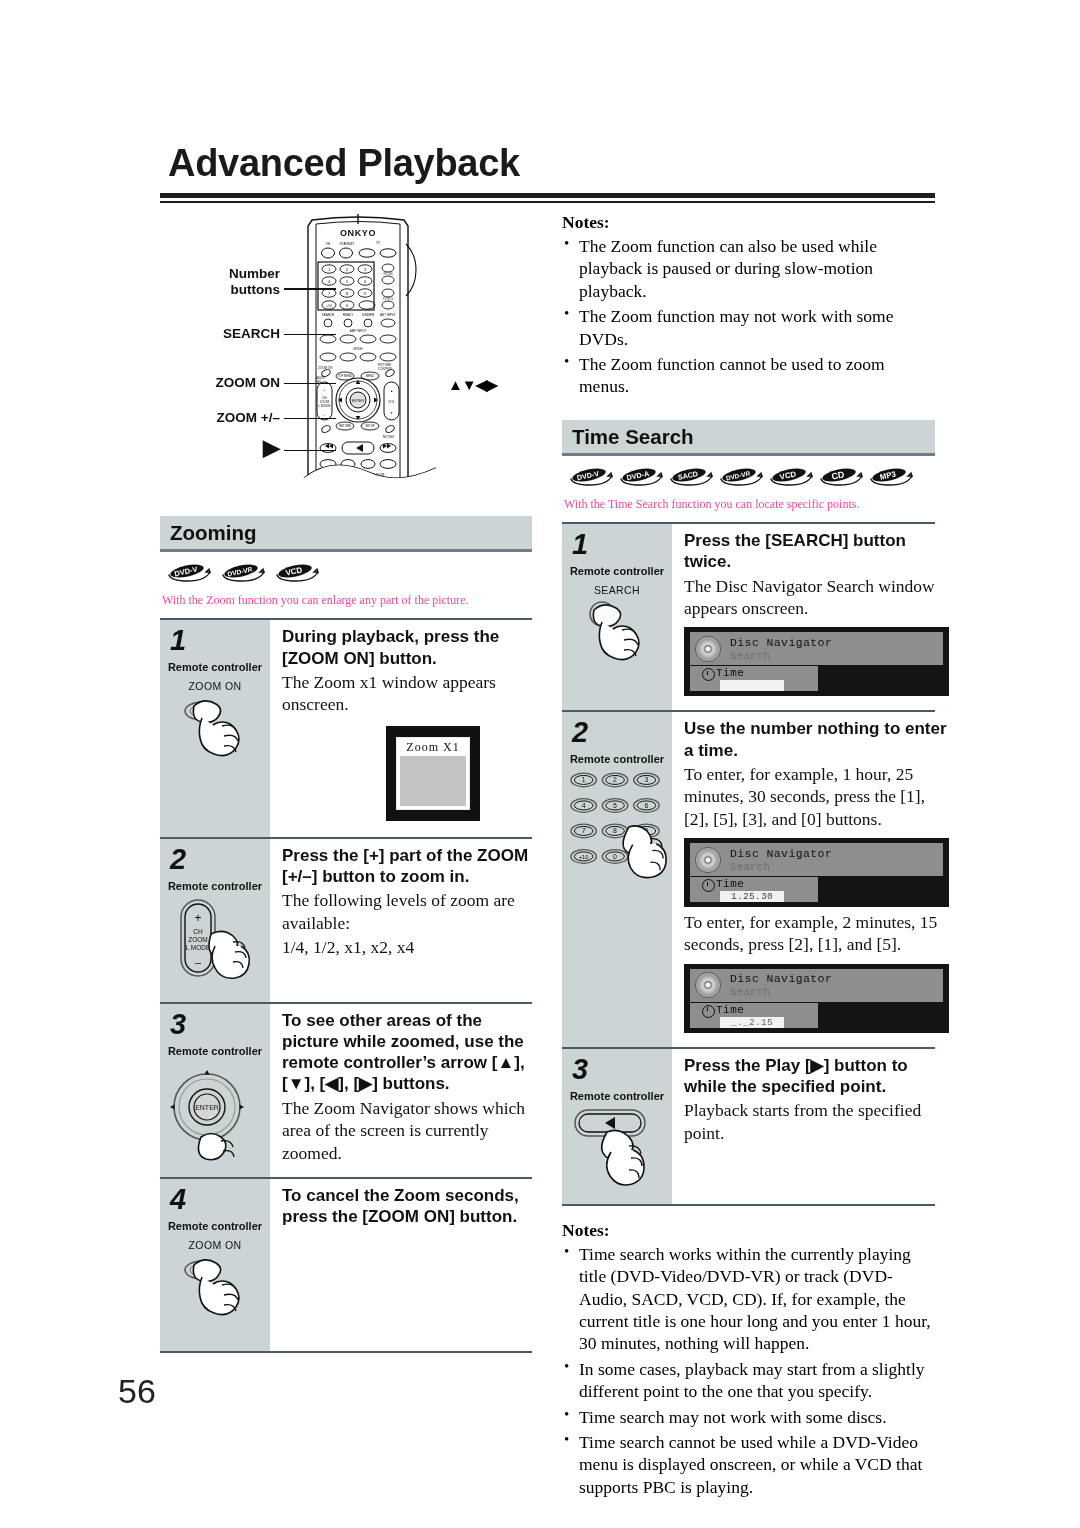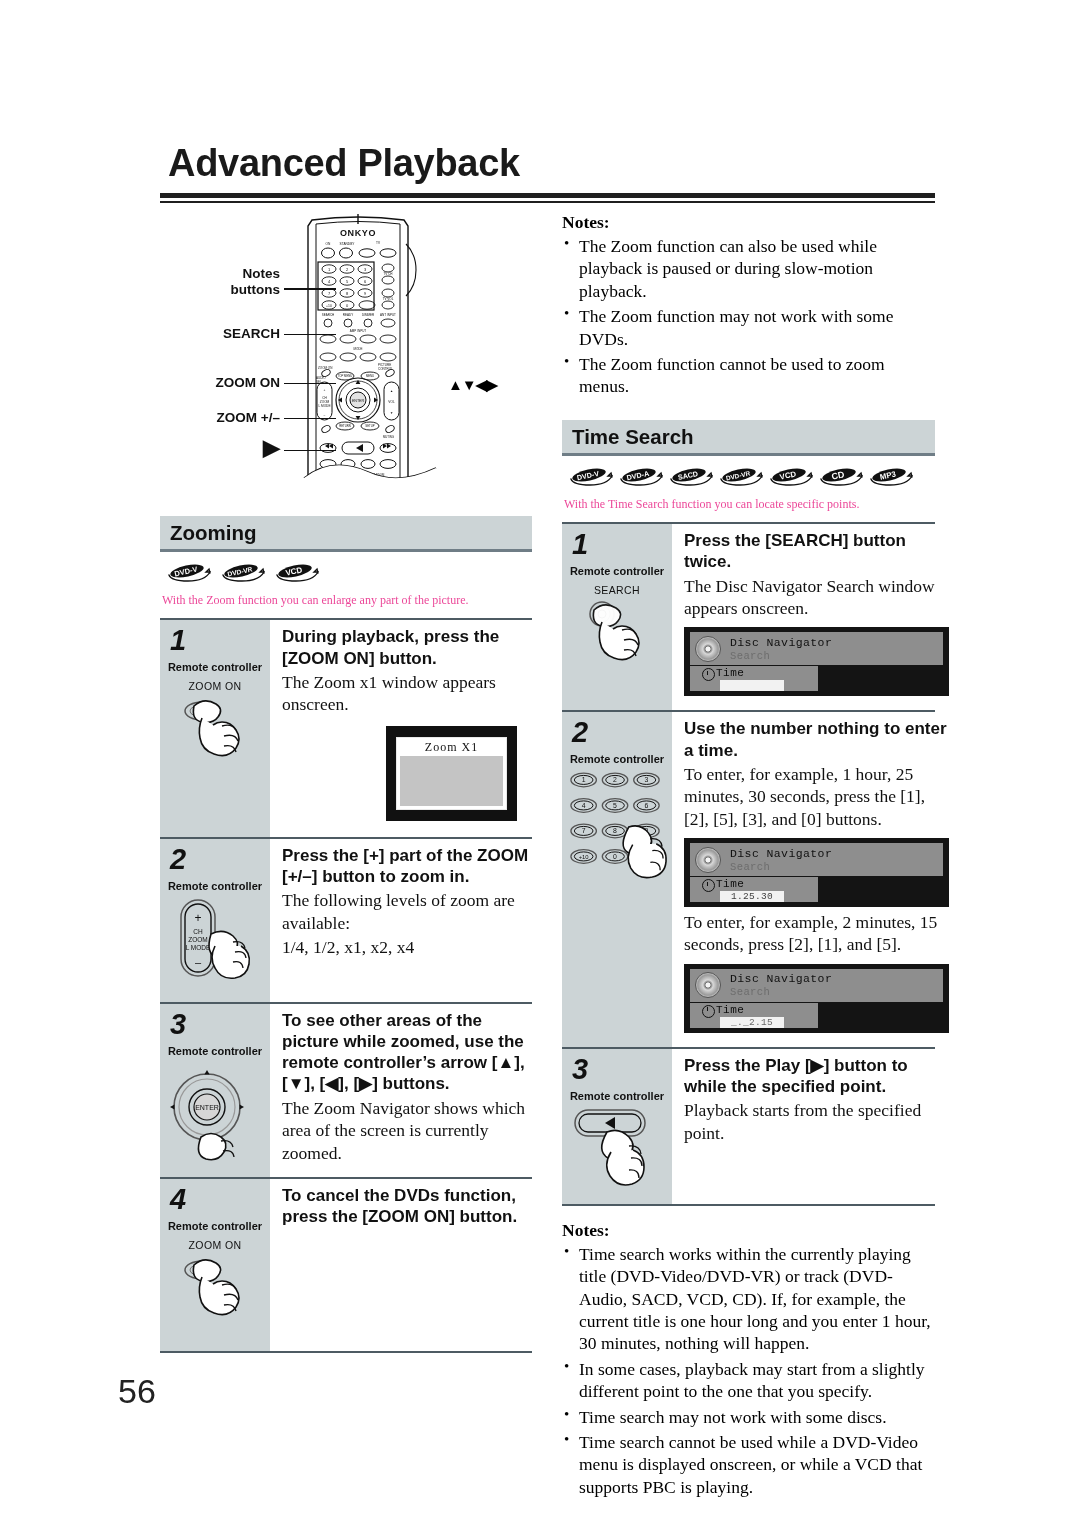--- a/index.html
+++ b/index.html
@@ -251,21 +251,21 @@
   .notes li::before {
     content: "\2022";
     position: absolute;
     left: 2px;
     top: -1px;
     font-size: 15px;
   }
 
   
   .zoom-osd {
-    width: 131px;
+    width: 94px;
     height: 95px;
     background: #111;
     padding: 11px 10px;
     box-sizing: border-box;
     margin: 10px 0 6px 104px;
   }
   .zoom-osd-inner {
     width: 100%;
     height: 100%;
     background: #fff;
@@ -395,21 +395,21 @@
     <h1 class="page-title">Advanced Playback</h1>
     <div class="title-rule-thick"></div>
     <div class="title-rule-thin"></div>
   </div>
 
   <div class="col-left">
 
     <div class="remote-figure">
       <div class="callout-labels">
         <div class="callout cl-number">
-          <div>Notes</div>
+          <div>Number</div>
           <div>buttons</div>
           <span class="leader"></span>
         </div>
         <div class="callout cl-search">
           <span>SEARCH</span>
           <span class="leader"></span>
         </div>
         <div class="callout cl-zoomon">
           <span>ZOOM ON</span>
           <span class="leader"></span>
@@ -731,21 +731,21 @@
             <svg width="86" height="90" viewBox="0 0 86 90">
               <ellipse cx="30" cy="17" rx="17" ry="9" fill="none" stroke="#555" stroke-width="1.5"></ellipse>
               <ellipse cx="30" cy="17" rx="12" ry="6" fill="none" stroke="#777" stroke-width="1"></ellipse>
               <path d="M22 12 q10 -9 22 -2 q8 5 2 13 q-5 7 -16 5 q-11 -2 -8 -16 z" fill="#fff" stroke="#111" stroke-width="1.6"></path>
               <path d="M30 24 q-4 10 -2 20 q2 12 14 16 q14 5 22 -6 q6 -9 0 -18 q-5 -8 -14 -8 q-5 0 -9 3" fill="#fff" stroke="#111" stroke-width="1.6"></path>
               <path d="M50 32 q10 -3 14 4 M52 42 q11 -3 14 5 M52 52 q10 -2 12 6" fill="none" stroke="#111" stroke-width="1.4"></path>
             </svg>
           </div>
         </div>
         <div class="step-body">
-          <p class="step-head">To cancel the DVDs function, press the [ZOOM ON] button.</p>
+          <p class="step-head">To cancel the Zoom seconds, press the [ZOOM ON] button.</p>
         </div>
       </div>
 
     </div>
   </div>
 
   <div class="col-right">
 
     <div class="notes">
       <p class="notes-title">Notes:</p>

